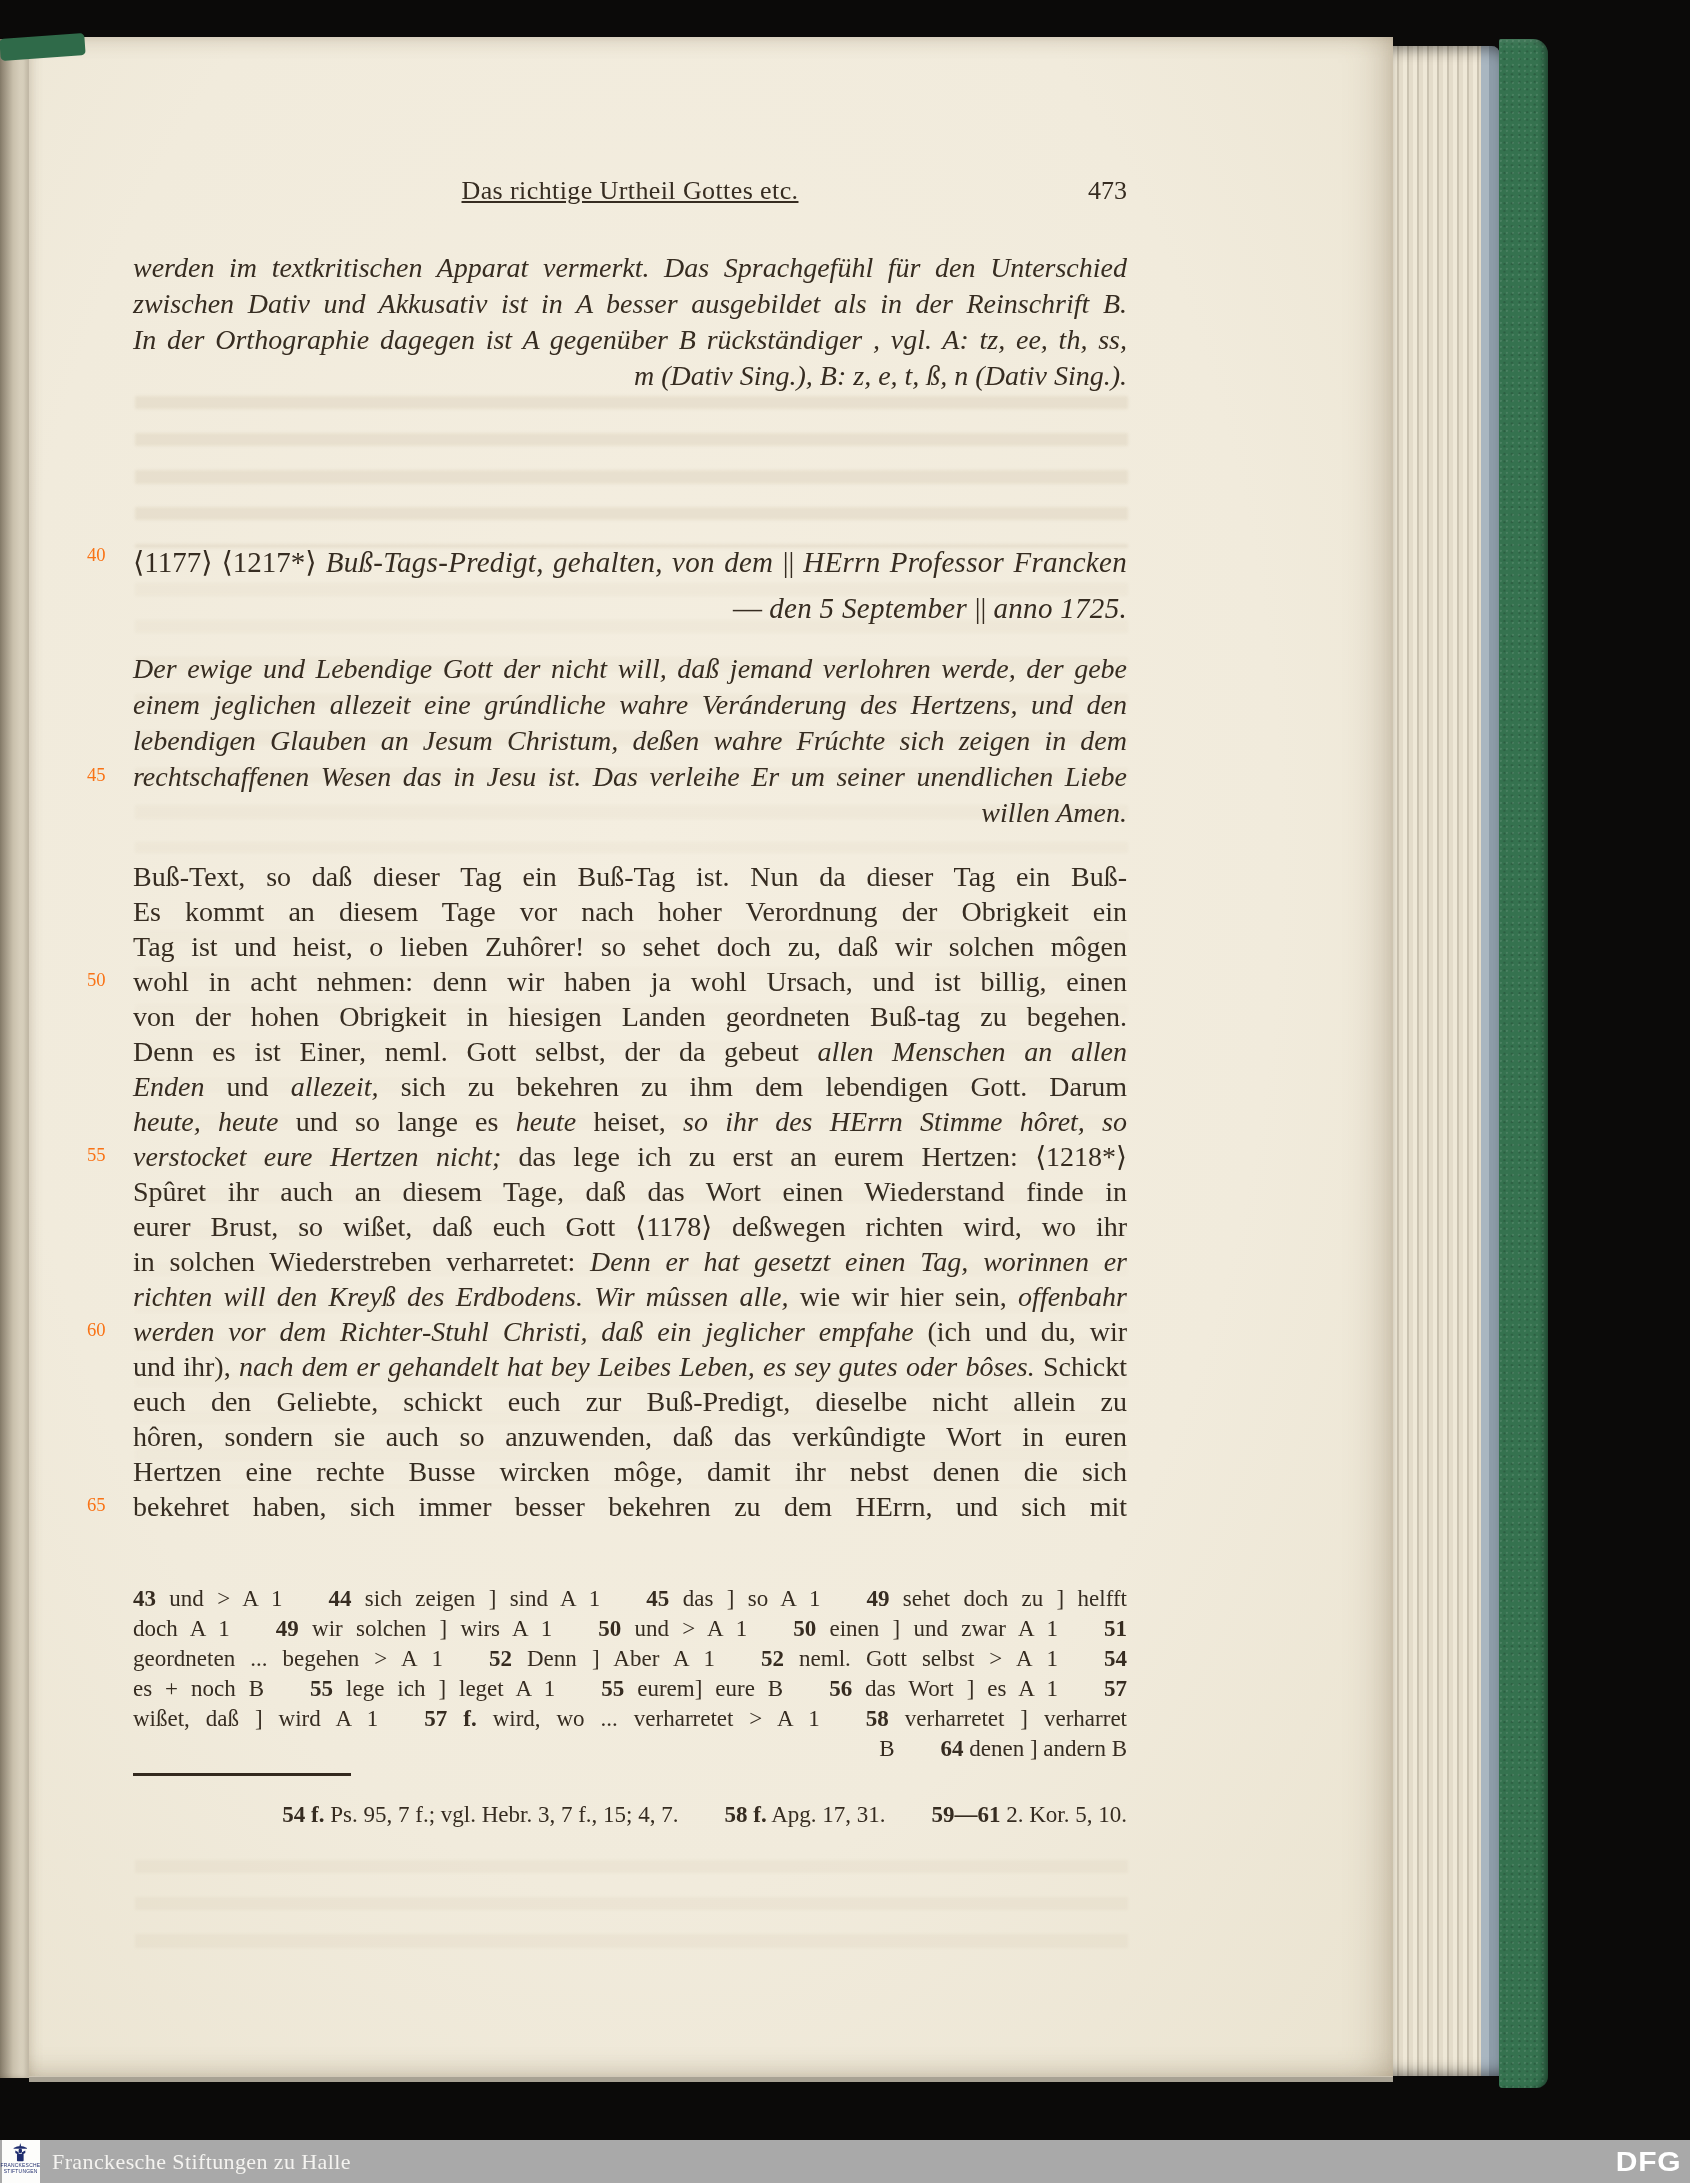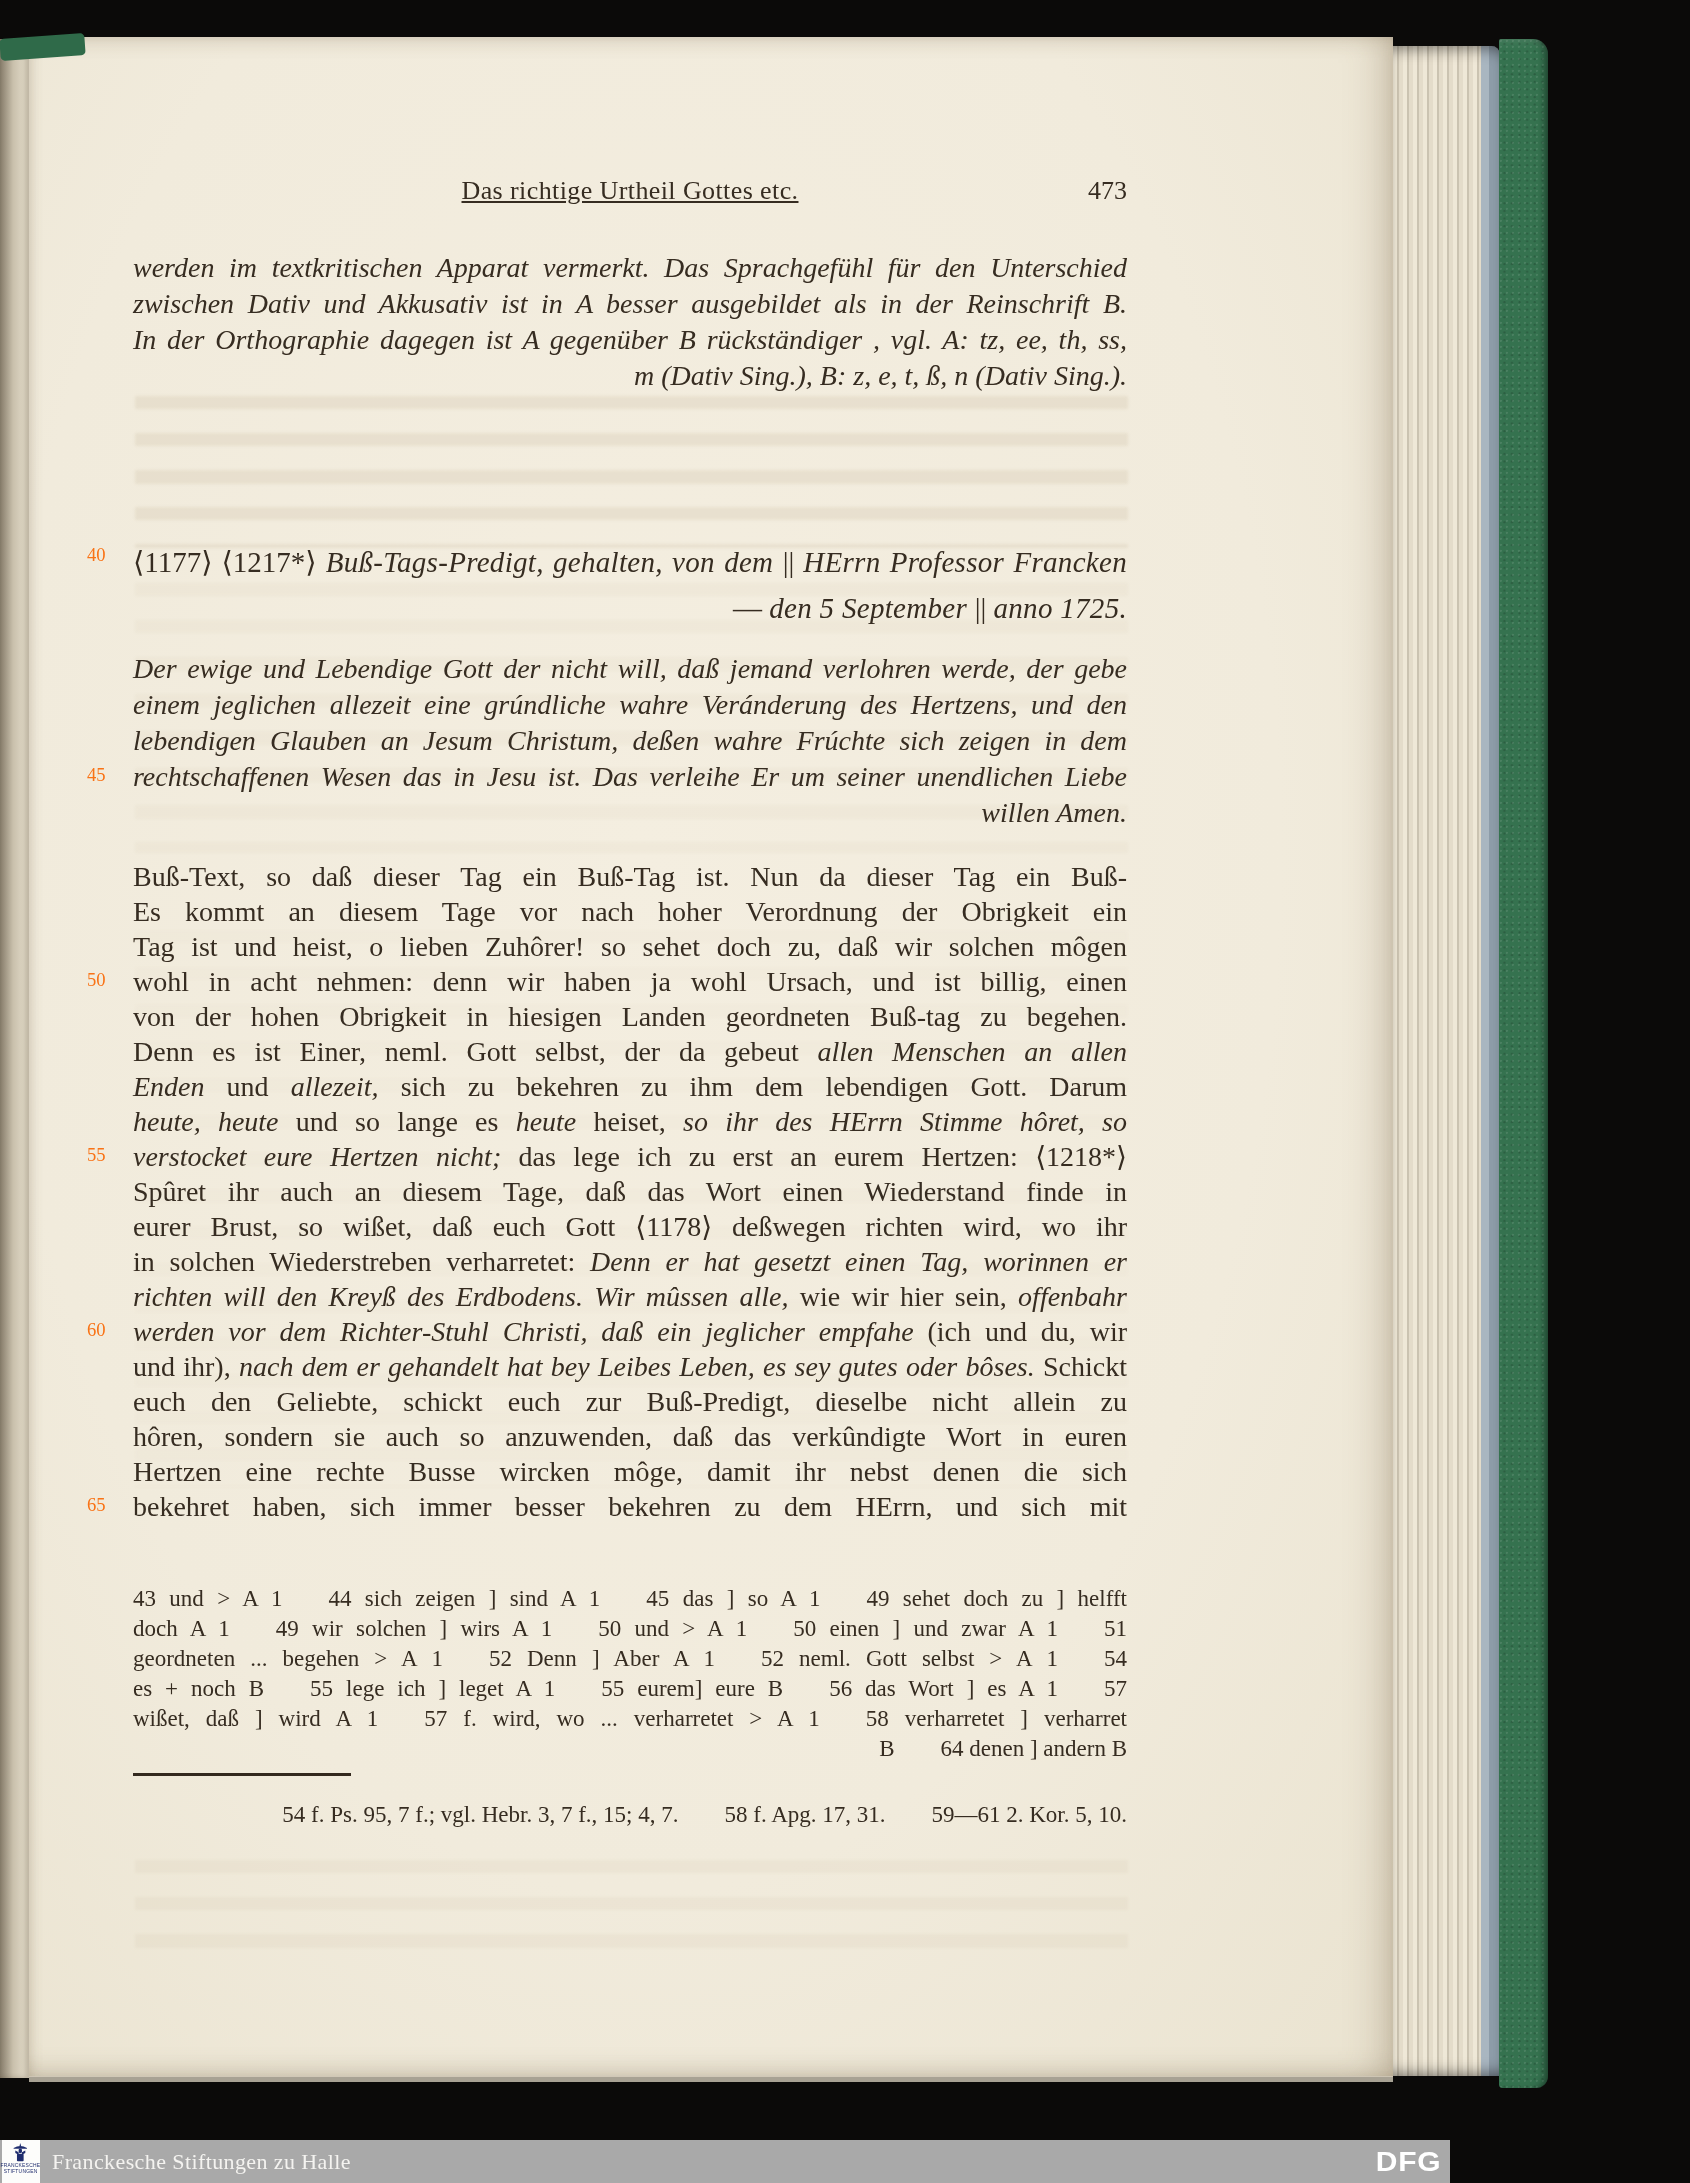--- a/index.html
+++ b/index.html
@@ -37,36 +37,36 @@
     background:#2f6a49;transform:rotate(-4deg);border-radius:4.2px;}
   
   .ghost{position:absolute;left:135px;width:993px;pointer-events:none;
     background:repeating-linear-gradient(180deg, rgba(148,122,82,.20) 0 13.5px, rgba(0,0,0,0) 13.5px 37px);
     filter:blur(1.7px);}
   
   .col{position:absolute;left:133px;width:994px;color:#362c21;}
   .line{position:relative;text-align:justify;text-align-last:justify;}
   .line.noj{text-align:right;text-align-last:auto;}
   .it{font-style:italic;}
-  .bd{font-weight:normal;}
+  .bd{font-weight:bold;}
   .mnum{position:absolute;left:-46px;top:6.8px;width:39px;text-align:right;
     font-size:18.6px;line-height:18.6px;font-style:normal;color:#f97316;}
   #running-head{top:176px;height:34px;font-size:26px;}
   #running-title-text{display:block;text-align:center;letter-spacing:0.4px;text-decoration:underline;}
   #page-number{position:absolute;right:0;top:0;}
   #editorial-note{top:250px;font-size:28px;line-height:36px;font-style:italic;}
   #sermon-heading{top:539px;font-size:29px;line-height:46px;}
   #sermon-heading .it{letter-spacing:0.3px;}
   #prayer{top:651px;font-size:28px;line-height:36px;font-style:italic;}
   #body-text{top:859px;font-size:28px;line-height:35px;}
   #apparatus{top:1584px;font-size:23px;line-height:30px;}
   #apparatus-rule{position:absolute;left:133px;top:1773px;width:218px;height:2.5px;background:#33291e;}
   #references{top:1800px;font-size:23px;line-height:30px;}
   
-  #footer-bar{position:absolute;left:0;top:2140px;width:1450px;height:43px;background:#a9a9a9;}
+  #footer-bar{position:absolute;left:0;top:2140px;width:1690px;height:43px;background:#a9a9a9;}
   #library-logo{position:absolute;left:1.7px;top:0;width:38px;height:43px;background:#fdfdfb;
     display:flex;flex-direction:column;align-items:center;justify-content:flex-start;}
   #library-logo svg{margin-top:2.5px;}
   .logo-caption{font-family:"Liberation Sans","DejaVu Sans",sans-serif;font-size:6px;line-height:6px;
     color:#1f2d6e;letter-spacing:0.3px;text-align:center;transform:scale(.82);transform-origin:center top;}
   #library-label{position:absolute;left:52px;top:0;height:43px;display:flex;align-items:center;
     color:#f4f3f0;font-size:22px;letter-spacing:0.4px;}
   #dfg-logo{position:absolute;right:8.5px;top:0;height:43px;display:flex;align-items:center;
     color:#ffffff;font-family:"Liberation Sans","DejaVu Sans",sans-serif;
     font-size:30px;font-weight:900;letter-spacing:0.8px;transform:scaleY(.92);}

